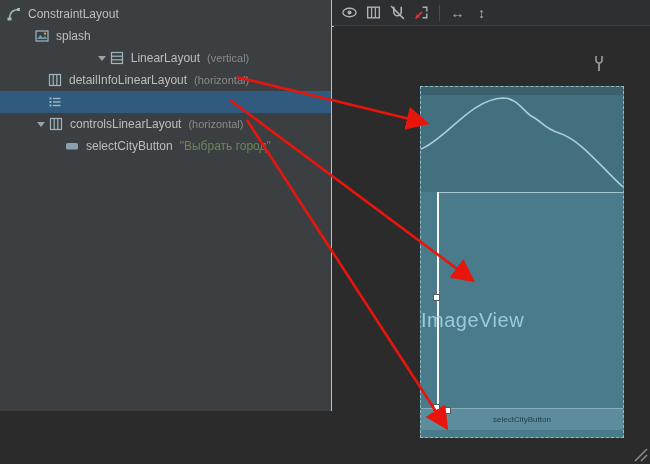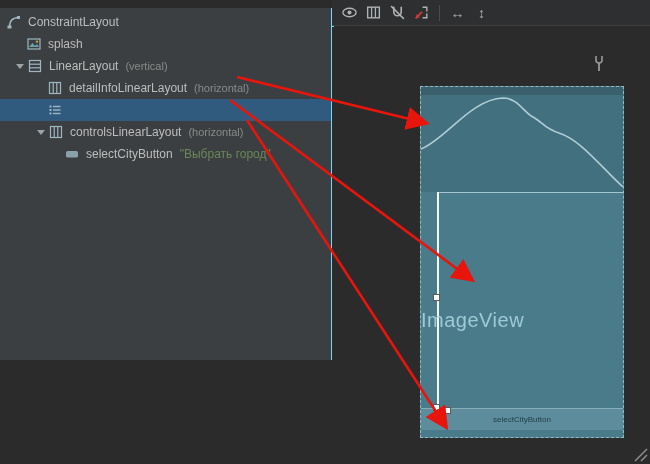--- a/index.html
+++ b/index.html
@@ -3,32 +3,32 @@
 <meta charset="utf-8">
 <style>
   html,body{margin:0;padding:0;}
   body{
     width:650px;height:464px;position:relative;overflow:hidden;
     background:#2b2b2b;font-family:"Liberation Sans",sans-serif;
     -webkit-font-smoothing:antialiased;
   }
   
   .left-panel{
-    position:absolute;left:0;top:0;width:331px;height:352px;
-    background:#3c3f41;border-right:3px solid #7dd3fc;margin-top:8px;
+    position:absolute;left:0;top:0;width:331px;height:411px;
+    background:#3c3f41;border-right:3px solid #7dd3fc;
   }
   .tree{padding-top:3px;}
   .tree-row{
     height:22px;display:flex;align-items:center;
     font-size:12px;color:#bdbdbd;white-space:nowrap;cursor:default;
   }
   .tree-row.selected{background:#315b7e;color:#ececec;}
   .ind0{padding-left:6px;}
-  .ind1{padding-left:26px;}
-  .ind1c{padding-left:13px;}
+  .ind1{padding-left:34px;}
+  .ind1c{padding-left:13px;justify-content:center;}
   .ind2{padding-left:47px;}
   .ind2c{padding-left:34px;}
   .ind3{padding-left:64px;}
   .chev{
     width:14px;height:14px;flex:0 0 14px;position:relative;margin-right:0;
   }
   .chev:after{
     content:"";position:absolute;left:3px;top:5px;
     border-left:4px solid transparent;border-right:4px solid transparent;
     border-top:5px solid #9da2a6;

